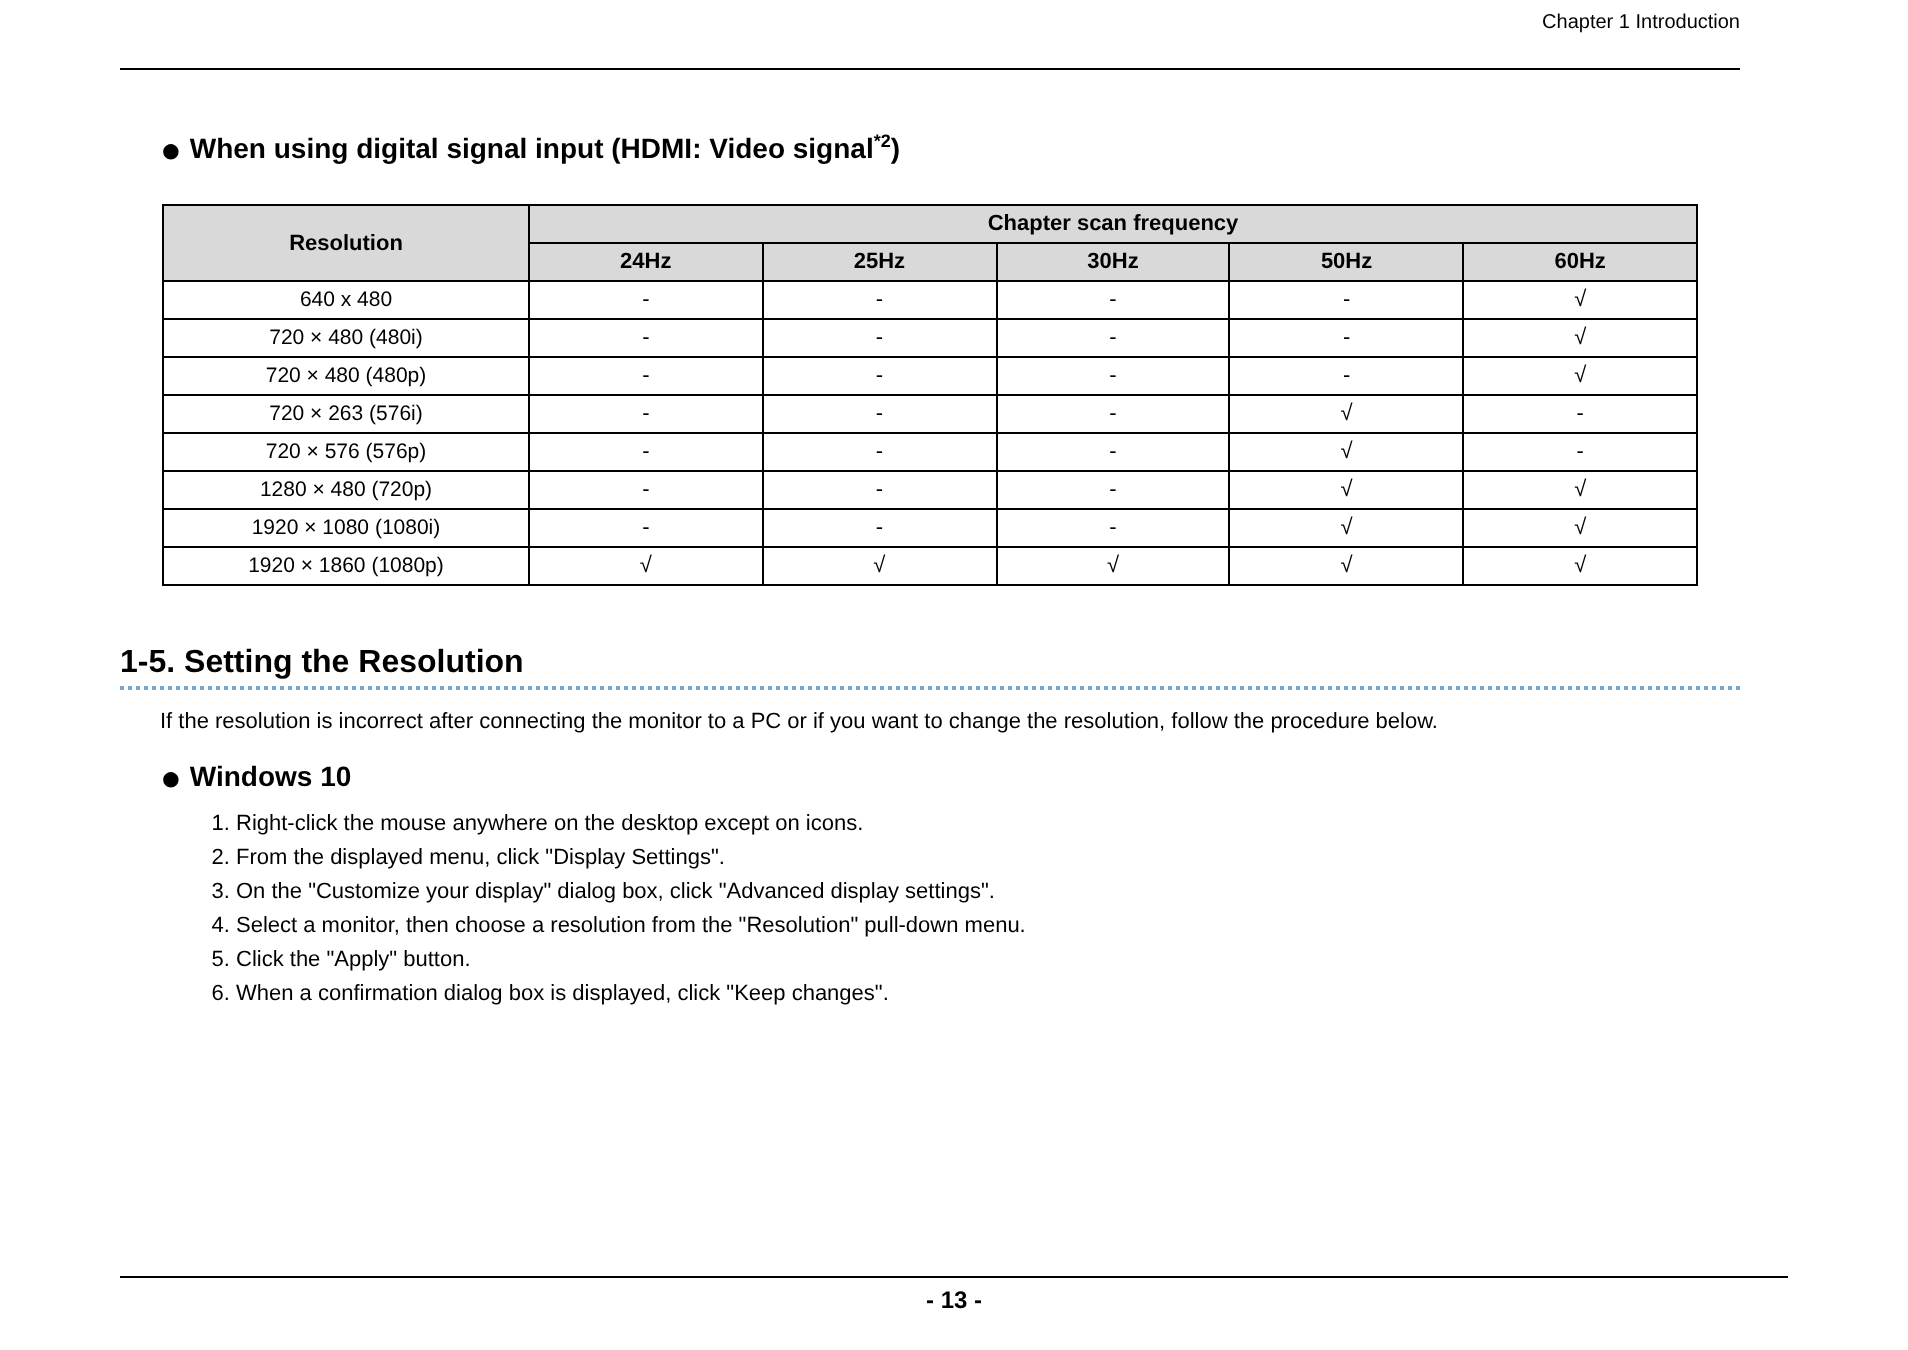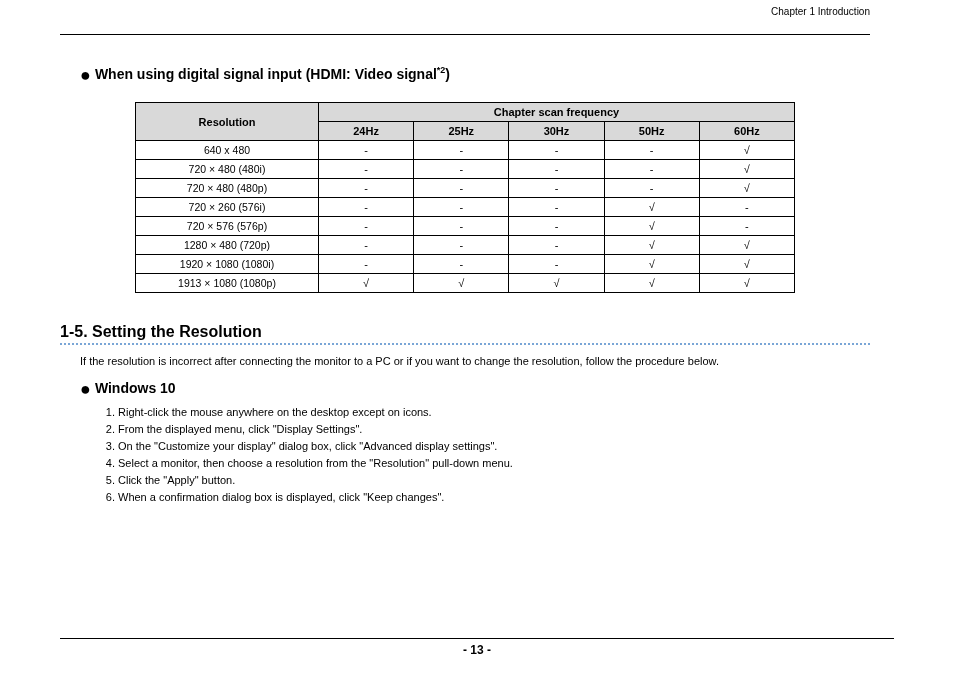--- a/index.html
+++ b/index.html
@@ -37,21 +37,21 @@
     vertical-align: -2px;
     margin-right: 4px;
   }
   .sup {
     font-size: 9px;
     vertical-align: super;
   }
   table.res {
     border-collapse: collapse;
     margin: 16px auto;
-    width: 660px;
+    width: 768px;
   }
   table.res th, table.res td {
     border: 1px solid #000;
     padding: 3px 6px;
     text-align: center;
     font-size: 11px;
   }
   table.res th {
     background: #d9d9d9;
     font-weight: bold;
@@ -156,21 +156,21 @@
         </tr>
         <tr>
           <td class="rescell">720 × 480 (480p)</td>
           <td>-</td>
           <td>-</td>
           <td>-</td>
           <td>-</td>
           <td>√</td>
         </tr>
         <tr>
-          <td class="rescell">720 × 260 (576i)</td>
+          <td class="rescell">720 × 263 (576i)</td>
           <td>-</td>
           <td>-</td>
           <td>-</td>
           <td>√</td>
           <td>-</td>
         </tr>
         <tr>
           <td class="rescell">720 × 576 (576p)</td>
           <td>-</td>
           <td>-</td>
@@ -188,21 +188,21 @@
         </tr>
         <tr>
           <td class="rescell">1920 × 1080 (1080i)</td>
           <td>-</td>
           <td>-</td>
           <td>-</td>
           <td>√</td>
           <td>√</td>
         </tr>
         <tr>
-          <td class="rescell">1913 × 1080 (1080p)</td>
+          <td class="rescell">1920 × 1860 (1080p)</td>
           <td>√</td>
           <td>√</td>
           <td>√</td>
           <td>√</td>
           <td>√</td>
         </tr>
       </tbody>
   </table>
 
 

